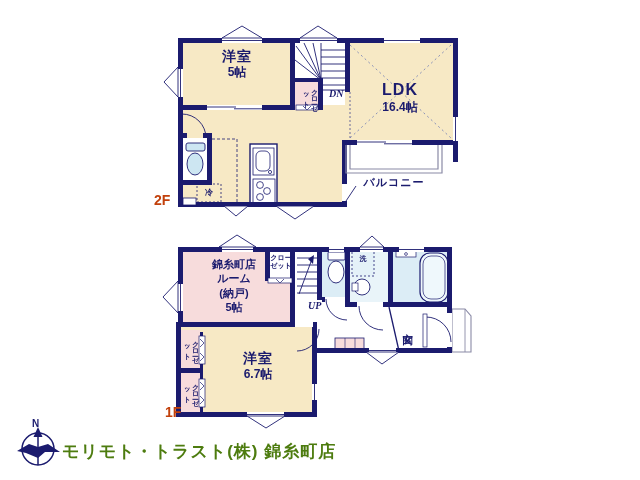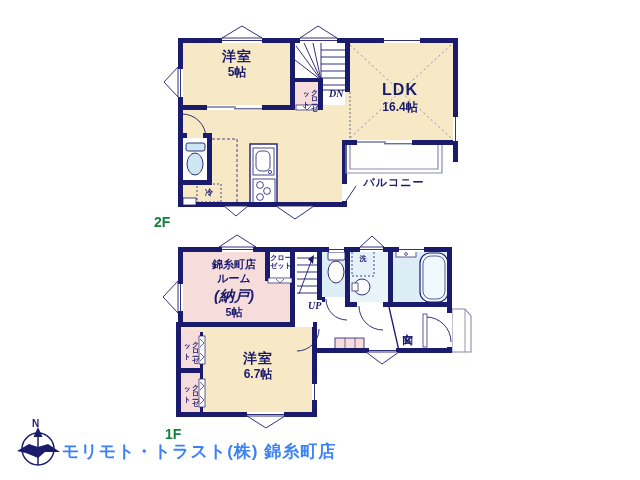--- a/index.html
+++ b/index.html
@@ -10,26 +10,26 @@
   .lbl{position:absolute;color:#1b1b6e;line-height:1.22;text-align:center;white-space:nowrap;}
   .ctr{transform:translateX(-50%);}
   .room-big{font-size:14px;font-weight:bold;letter-spacing:1px;}
   .room-size{font-size:12px;font-weight:bold;letter-spacing:0px;}
   .ldk-big{font-size:16px;font-weight:bold;letter-spacing:1px;}
   .small7{font-size:7px;font-weight:bold;line-height:1.15;}
   .small8{font-size:8px;font-weight:bold;}
   .vtext{writing-mode:vertical-rl;text-orientation:upright;white-space:normal;}
   .stair-dir{font-family:"Liberation Serif","DejaVu Serif",serif;font-style:italic;
              font-weight:bold;font-size:10px;}
-  .floor-tag{font-size:14px;font-weight:bold;color:#15803d;margin-top:22px;}
+  .floor-tag{font-size:14px;font-weight:bold;color:#c2410c;}
   .svc{font-size:11px;font-weight:bold;line-height:1.3;}
-  .svc .paren{font-size:15px;font-style:italic;}
+  .svc .paren{font-size:11px;}
   .balcony-lbl{font-size:11px;font-weight:bold;letter-spacing:1px;}
   .genkan{font-size:10px;font-weight:bold;letter-spacing:1px;}
-  .watermark{font-size:17px;font-weight:bold;color:#3b82f6;letter-spacing:1px;}
+  .watermark{font-size:17px;font-weight:bold;color:#4d7c0f;letter-spacing:1px;}
   .compass-n{font-size:10px;font-weight:bold;color:#1b1b6e;}
 </style>
 </head>
 <body>
 
 <div id="stage">
 
 <svg width="640" height="480" viewBox="0 0 640 480">
 
   <g>

